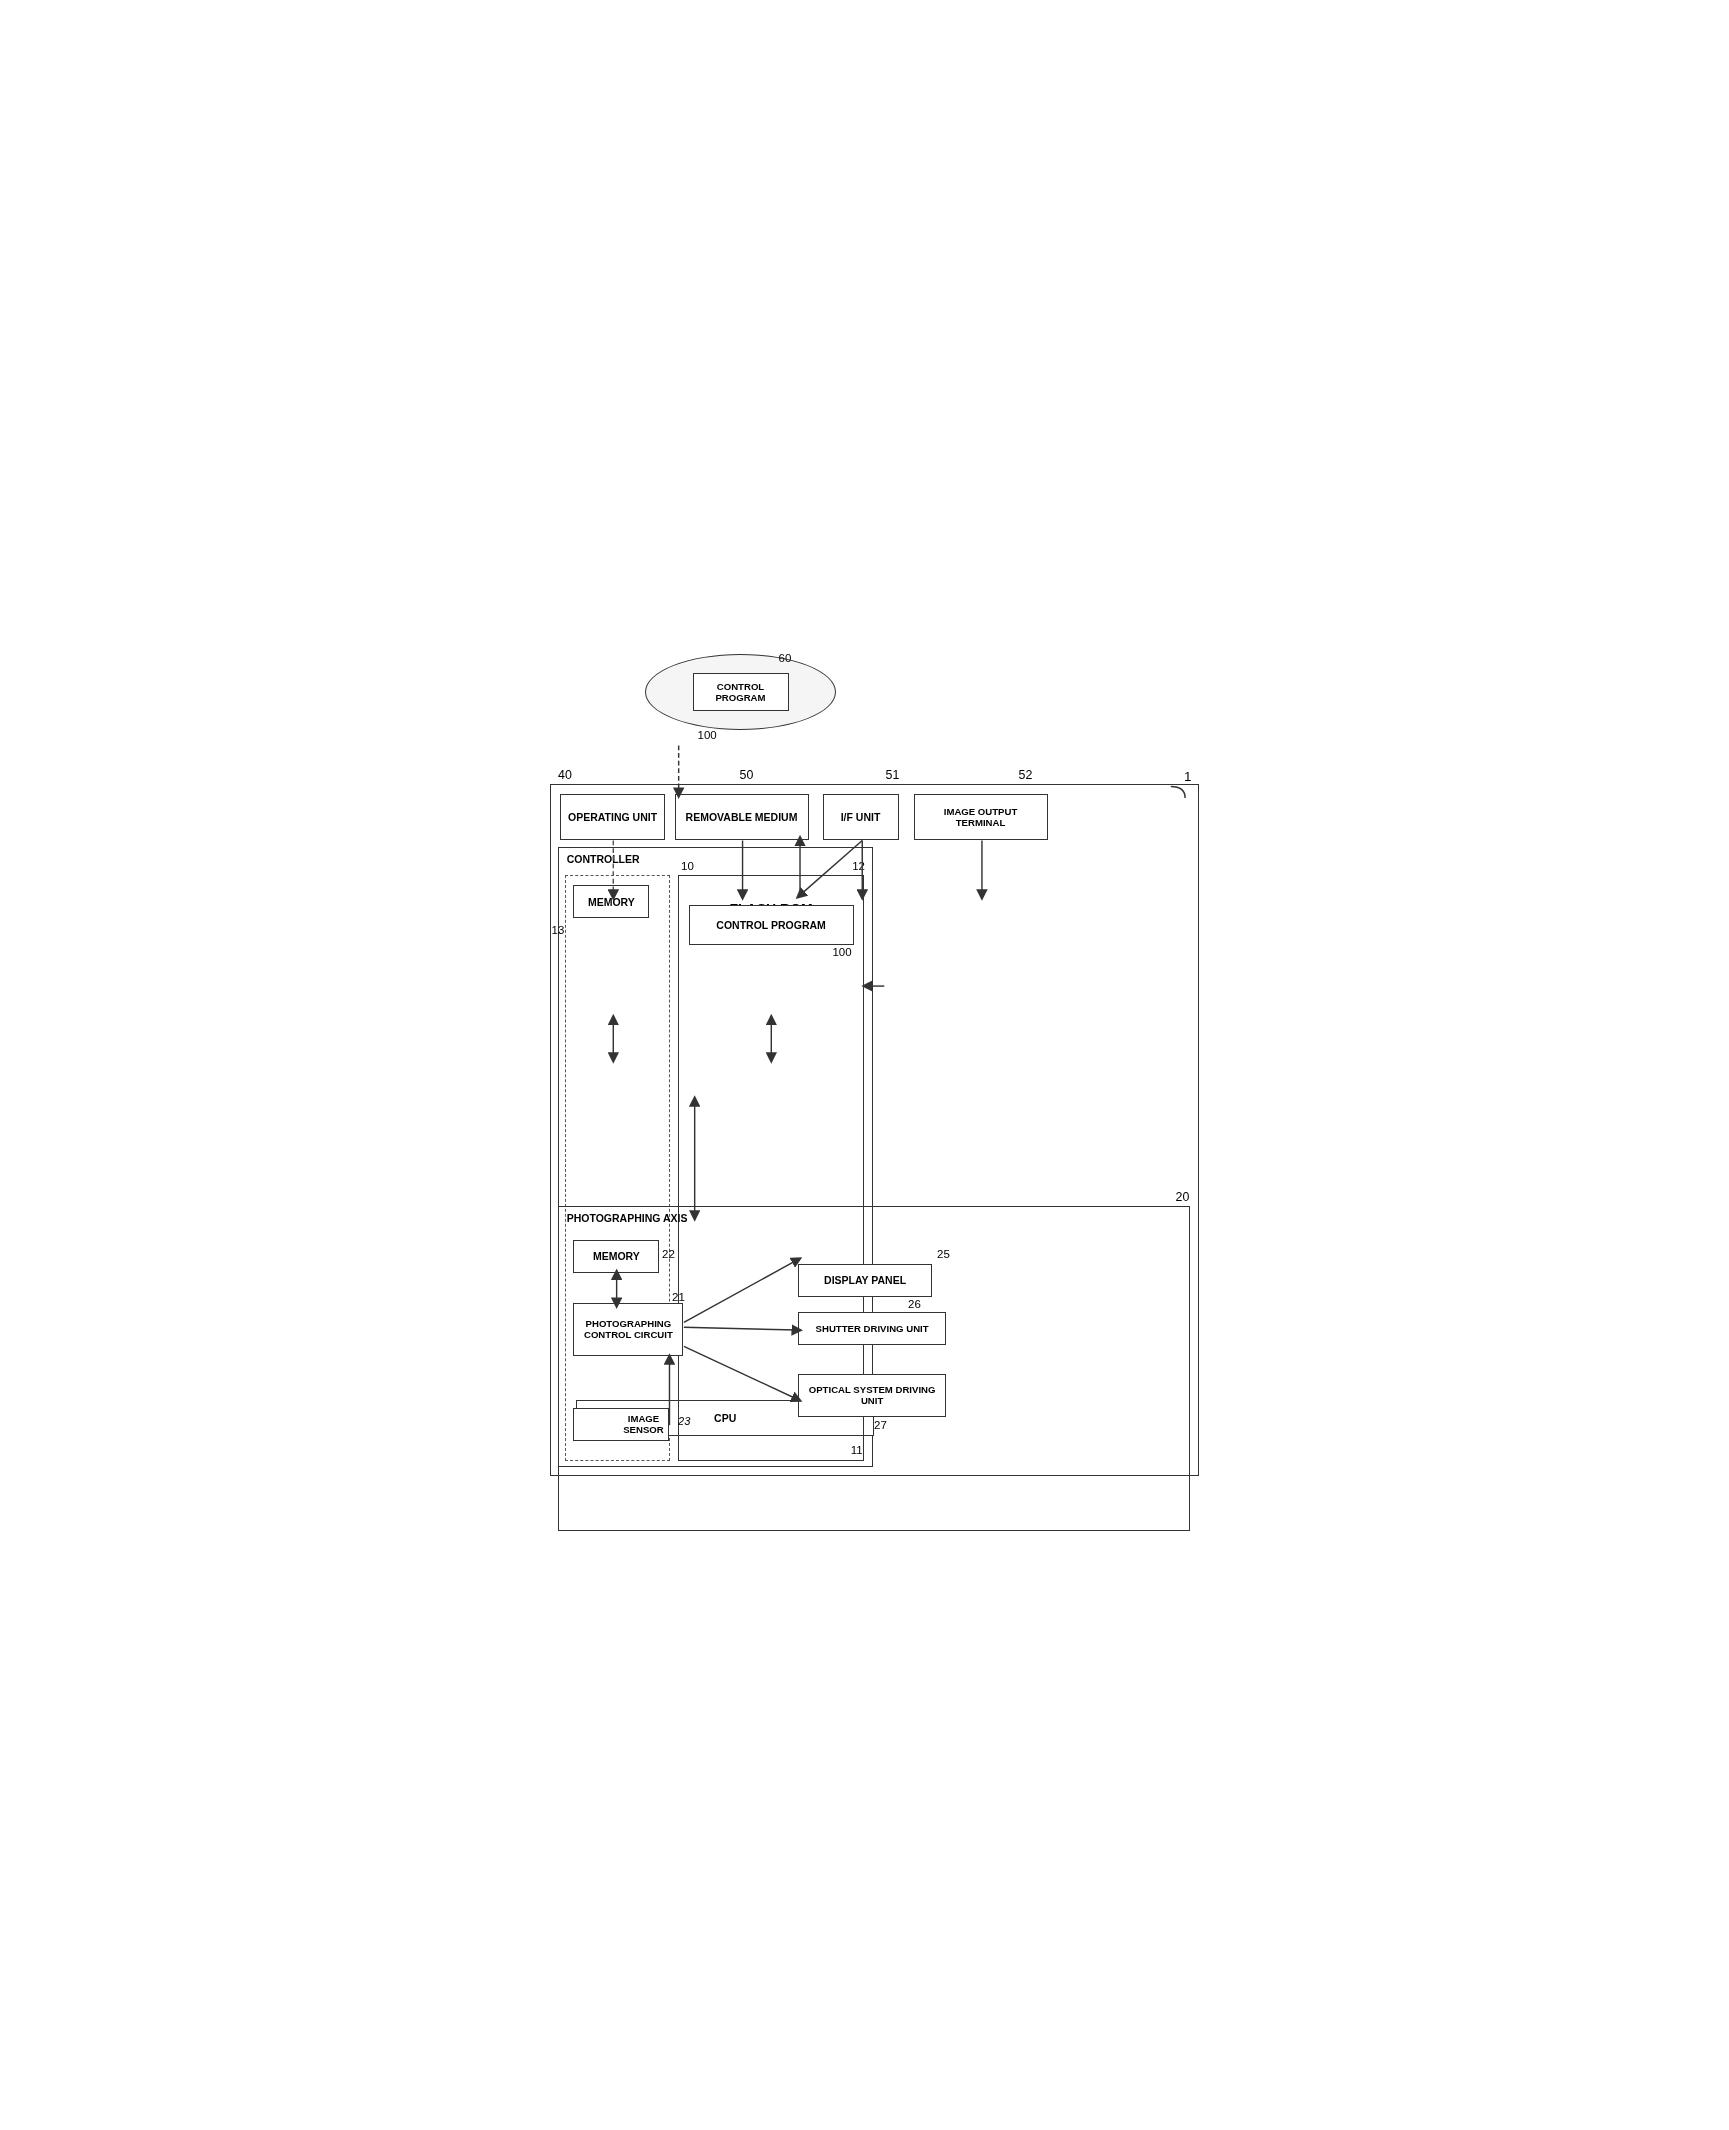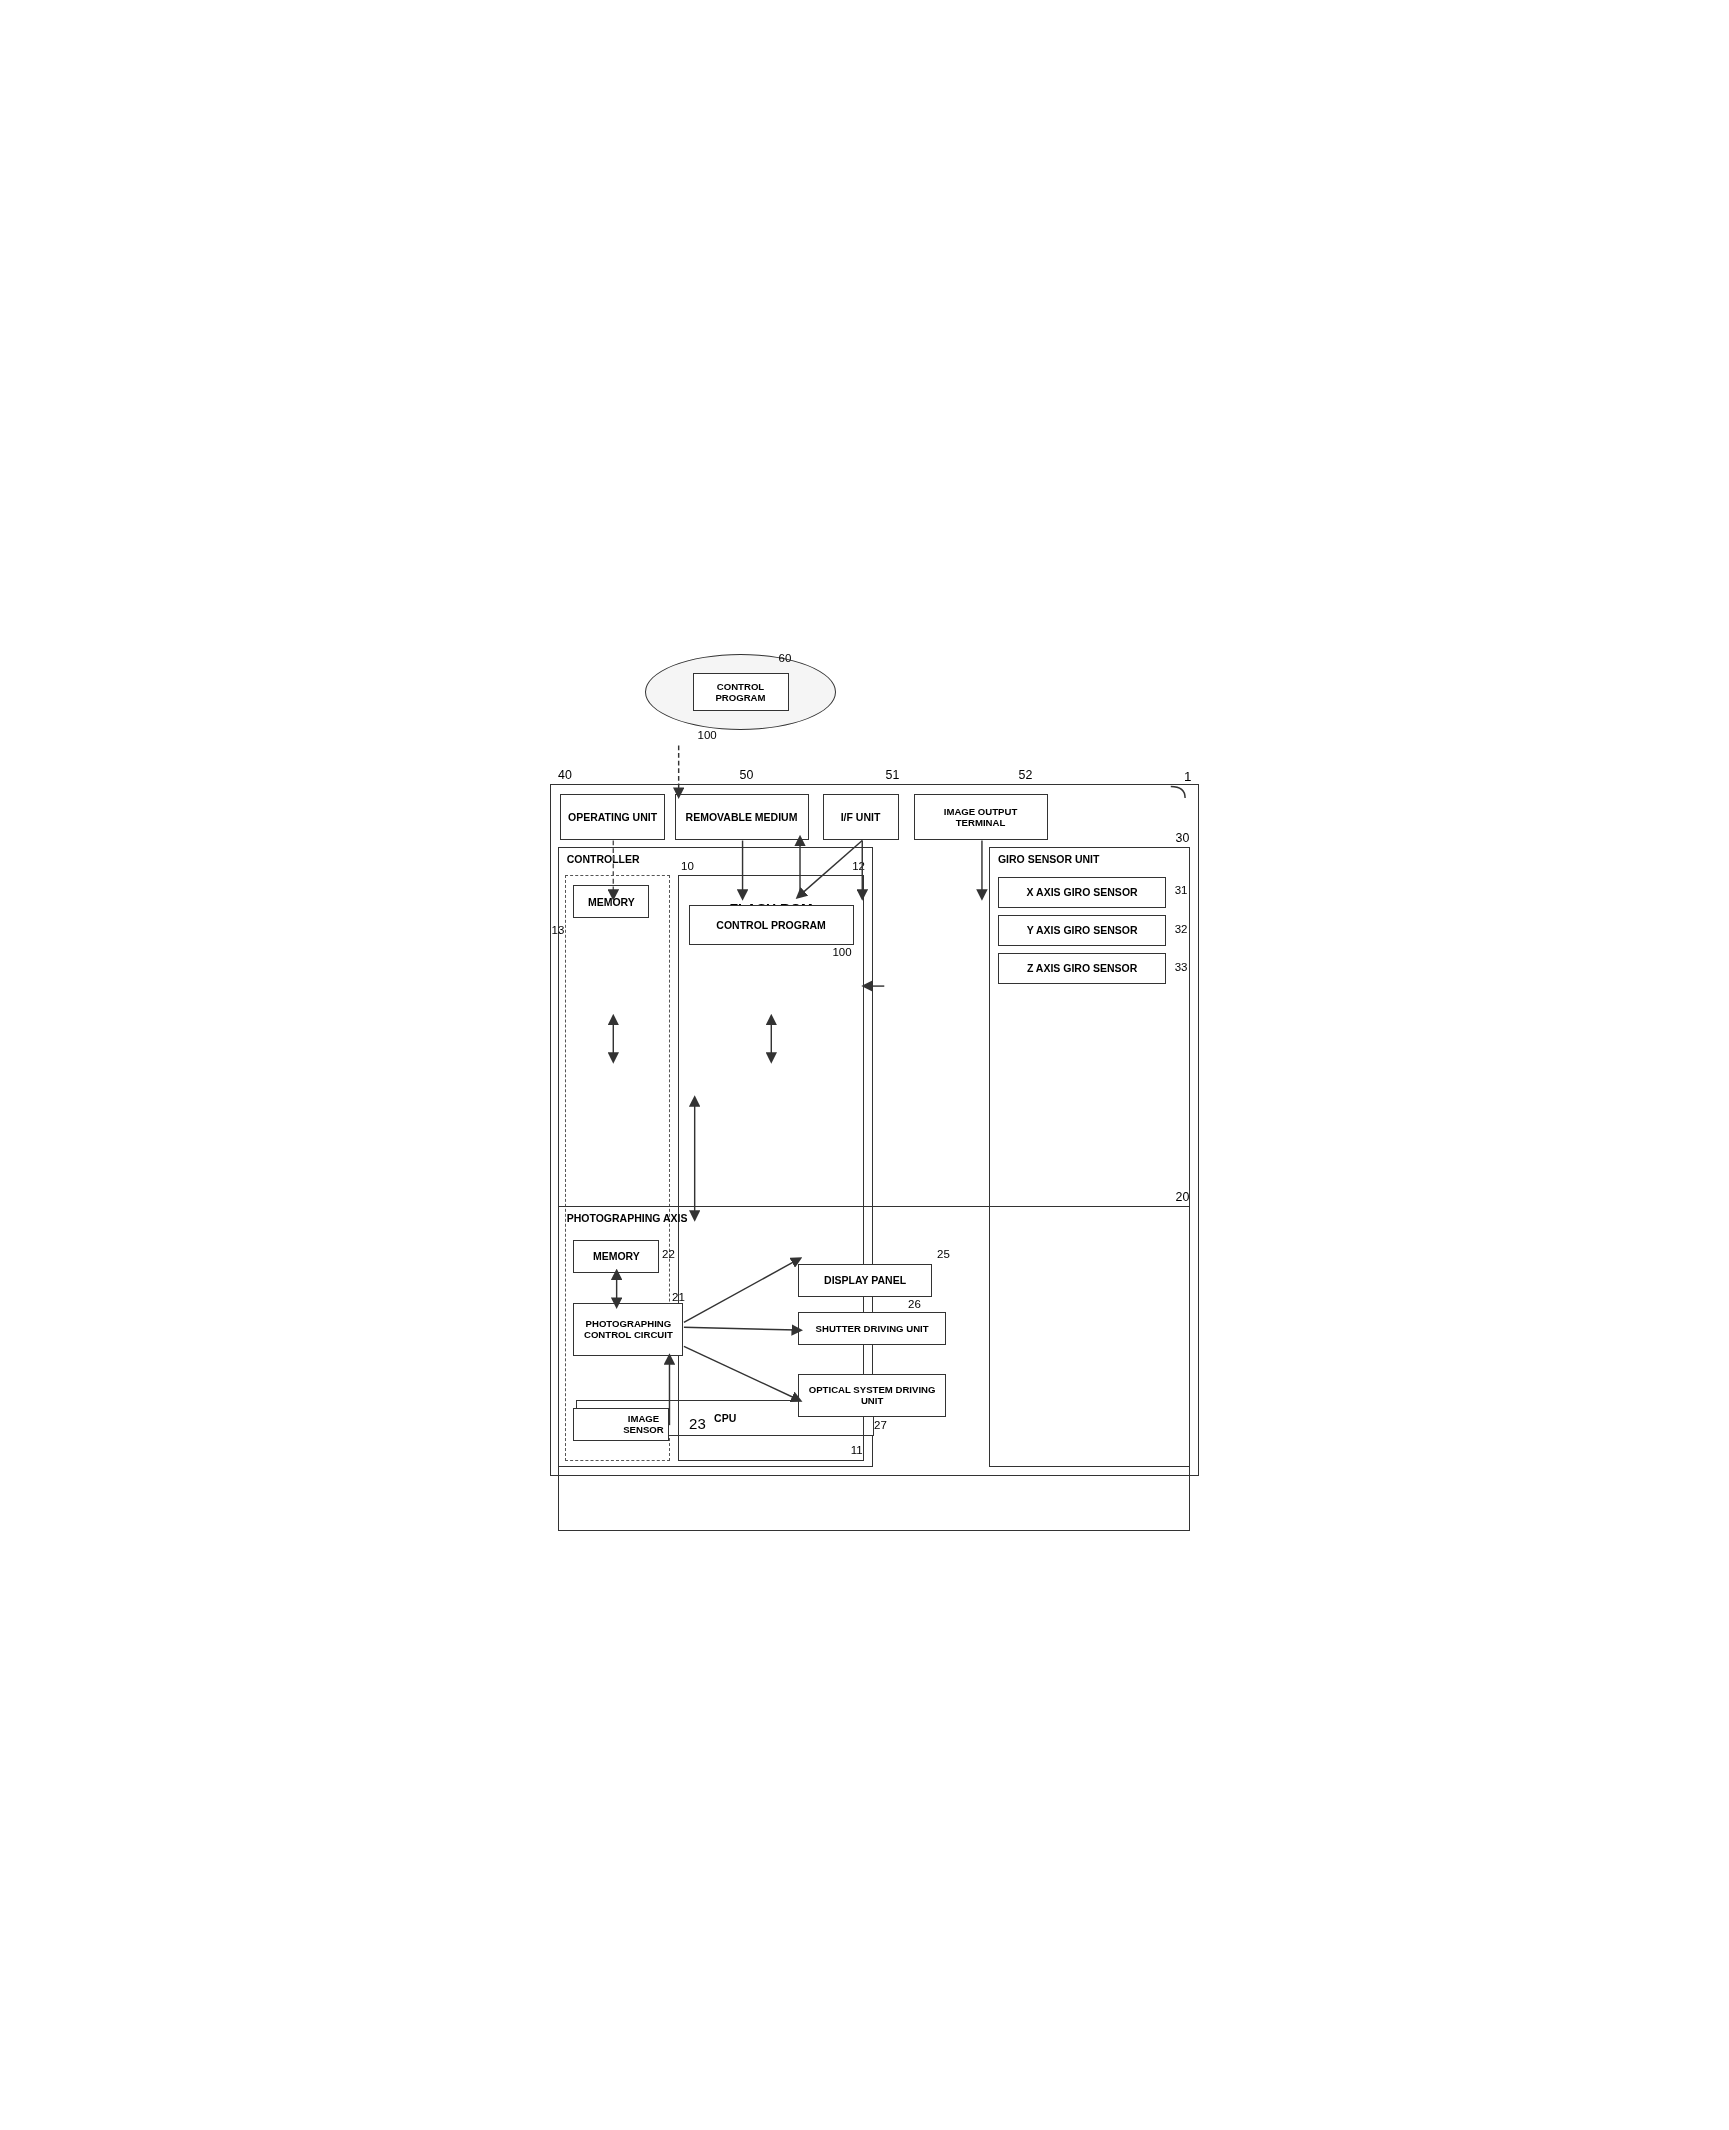--- a/index.html
+++ b/index.html
@@ -379,39 +379,20 @@
         <div class="label-12 ref-label" style="position:absolute;top:-15.3px;right:-1.9px;font-size:11.5px;">12</div>
         <div style="position:absolute;top:29px;left:9.6px;right:9.6px;height:40px;">
           <div class="box" style="width:100%;height:100%;">CONTROL PROGRAM</div>
           <div style="position:absolute;bottom:-13.4px;right:1.9px;font-size:11.5px;">100</div>
         </div>
 
         <div style="position:absolute;top:-15.3px;left:1.9px;font-size:11.5px;">10</div>
       </div>
     </div>
 
-    <div class="giro-section">
-      <div class="label-30 ref-label" style="position:absolute;top:-17px;right:0;font-size:12.4px;">30</div>
-      <div class="giro-label">GIRO SENSOR UNIT</div>
-
-      <div class="giro-x-box">
-        <div class="box" style="width:100%;height:100%;">X AXIS GIRO SENSOR</div>
-      </div>
-      <div class="label-31 ref-label">31</div>
-
-      <div class="giro-y-box">
-        <div class="box" style="width:100%;height:100%;">Y AXIS GIRO SENSOR</div>
-      </div>
-      <div class="label-32 ref-label">32</div>
-
-      <div class="giro-z-box">
-        <div class="box" style="width:100%;height:100%;">Z AXIS GIRO SENSOR</div>
-      </div>
-      <div class="label-33 ref-label">33</div>
-    </div>
 
     <div class="photo-section">
       <div class="photo-label">PHOTOGRAPHING AXIS</div>
       <div class="label-20 ref-label" style="position:absolute;top:-17px;right:0;font-size:12.4px;">20</div>
 
       <div class="memory-box-22">
         <div class="box" style="width:100%;height:100%;">MEMORY</div>
       </div>
       <div class="label-22 ref-label" style="position:absolute;top:41px;left:103px;font-size:11.5px;text-align:right;">22</div>
 
@@ -431,21 +412,21 @@
       <div class="label-26 ref-label" style="position:absolute;top:91px;left:315px;font-size:11.5px;">26</div>
 
       <div class="optical-box">
         <div class="box" style="width:100%;height:100%;font-size:9.6px;">OPTICAL SYSTEM DRIVING UNIT</div>
       </div>
       <div class="label-27 ref-label" style="position:absolute;top:212px;left:315px;font-size:11.5px;">27</div>
 
       <div class="image-sensor-box">
         <div class="box" style="width:100%;height:100%;font-size:9.6px;padding-left:48px;">IMAGE SENSOR</div>
       </div>
-      <div class="label-23 ref-label" style="position:absolute;top:208px;left:130px;font-size:15px;">23</div>
+      <div class="label-23 ref-label" style="position:absolute;top:208px;left:119px;font-size:11px;font-style:italic;">23</div>
 
       <svg style="position:absolute;top:0;left:0;width:100%;height:100%;pointer-events:none;" viewBox="0 0 656 336" width="627" height="321">
 
         <defs>
           <marker id="arrow" markerWidth="8" markerHeight="8" refX="4" refY="4" orient="auto">
             <path d="M0,0 L8,4 L0,8 Z" fill="#333"></path>
           </marker>
           <marker id="arrow-rev" markerWidth="8" markerHeight="8" refX="4" refY="4" orient="auto-start-reverse">
             <path d="M0,0 L8,4 L0,8 Z" fill="#333"></path>
           </marker>

